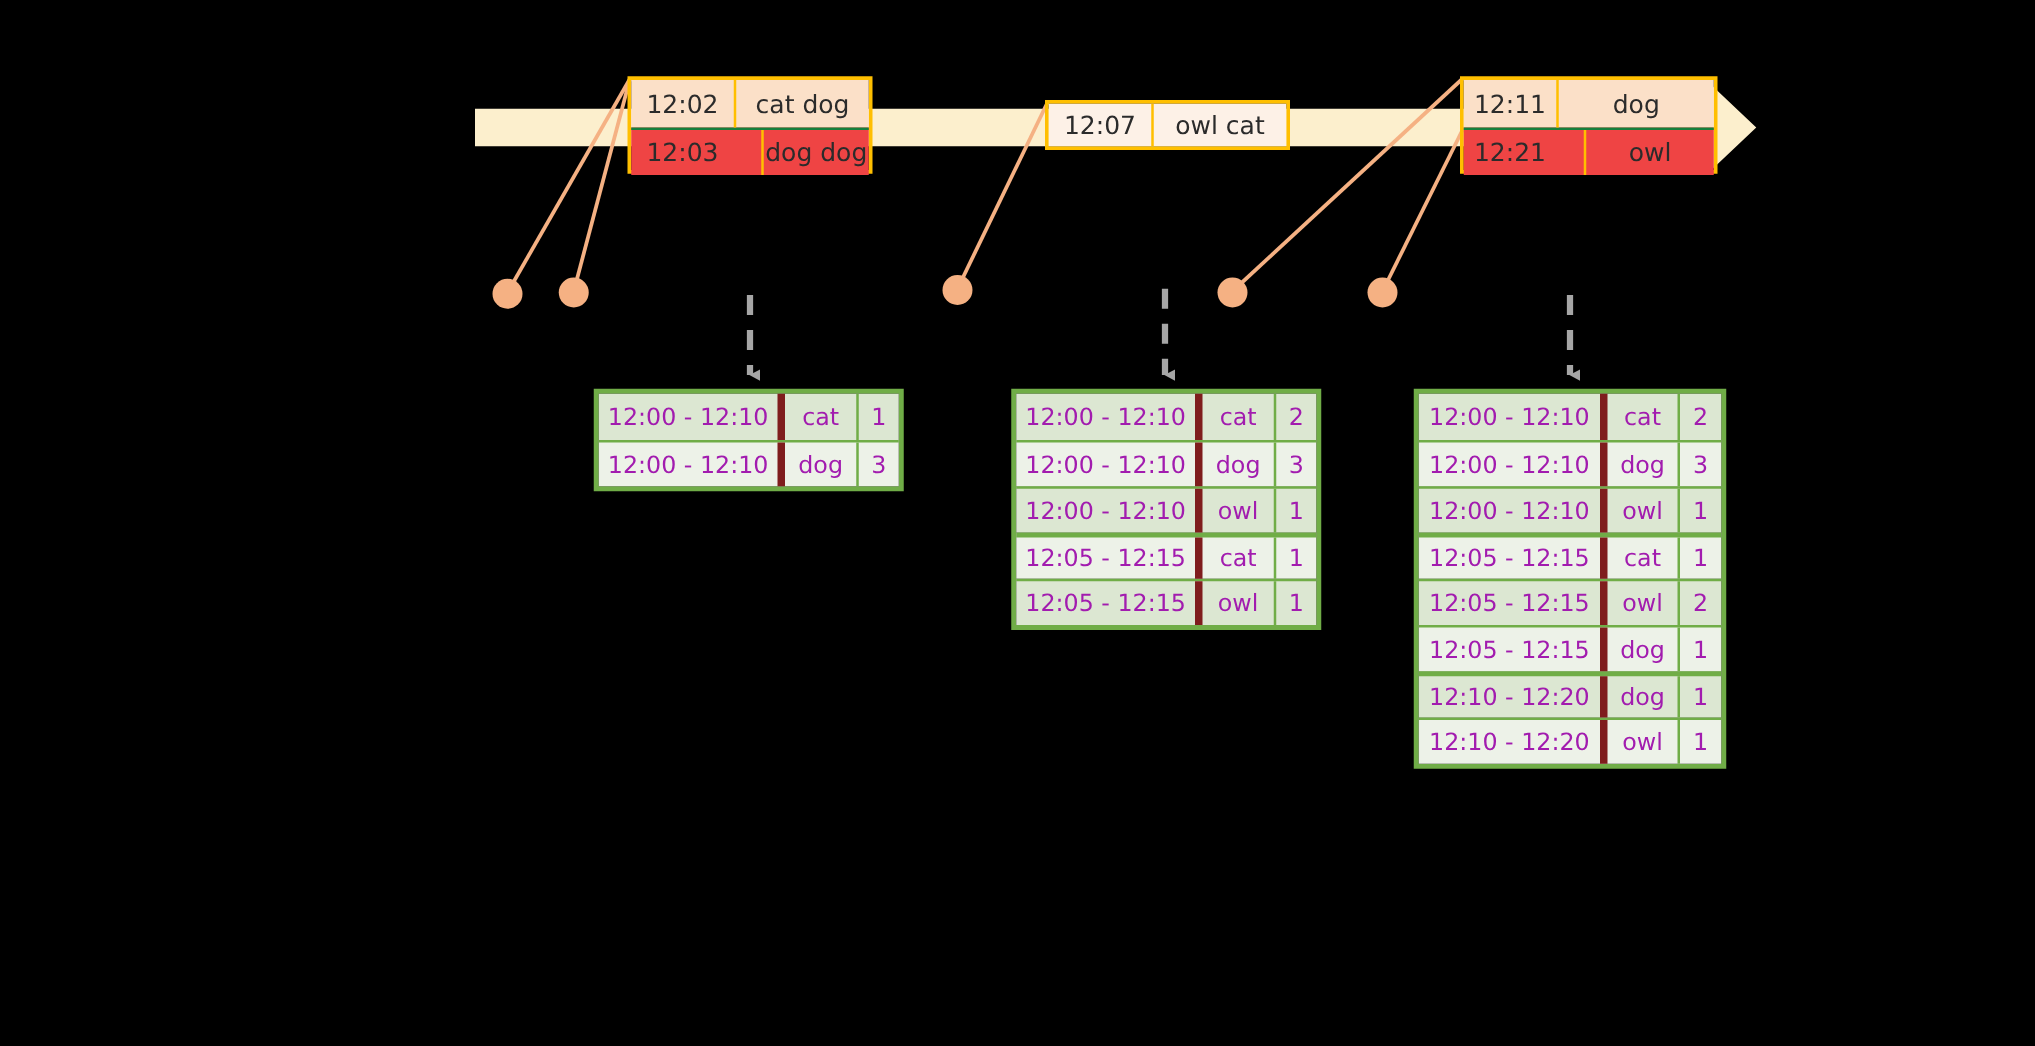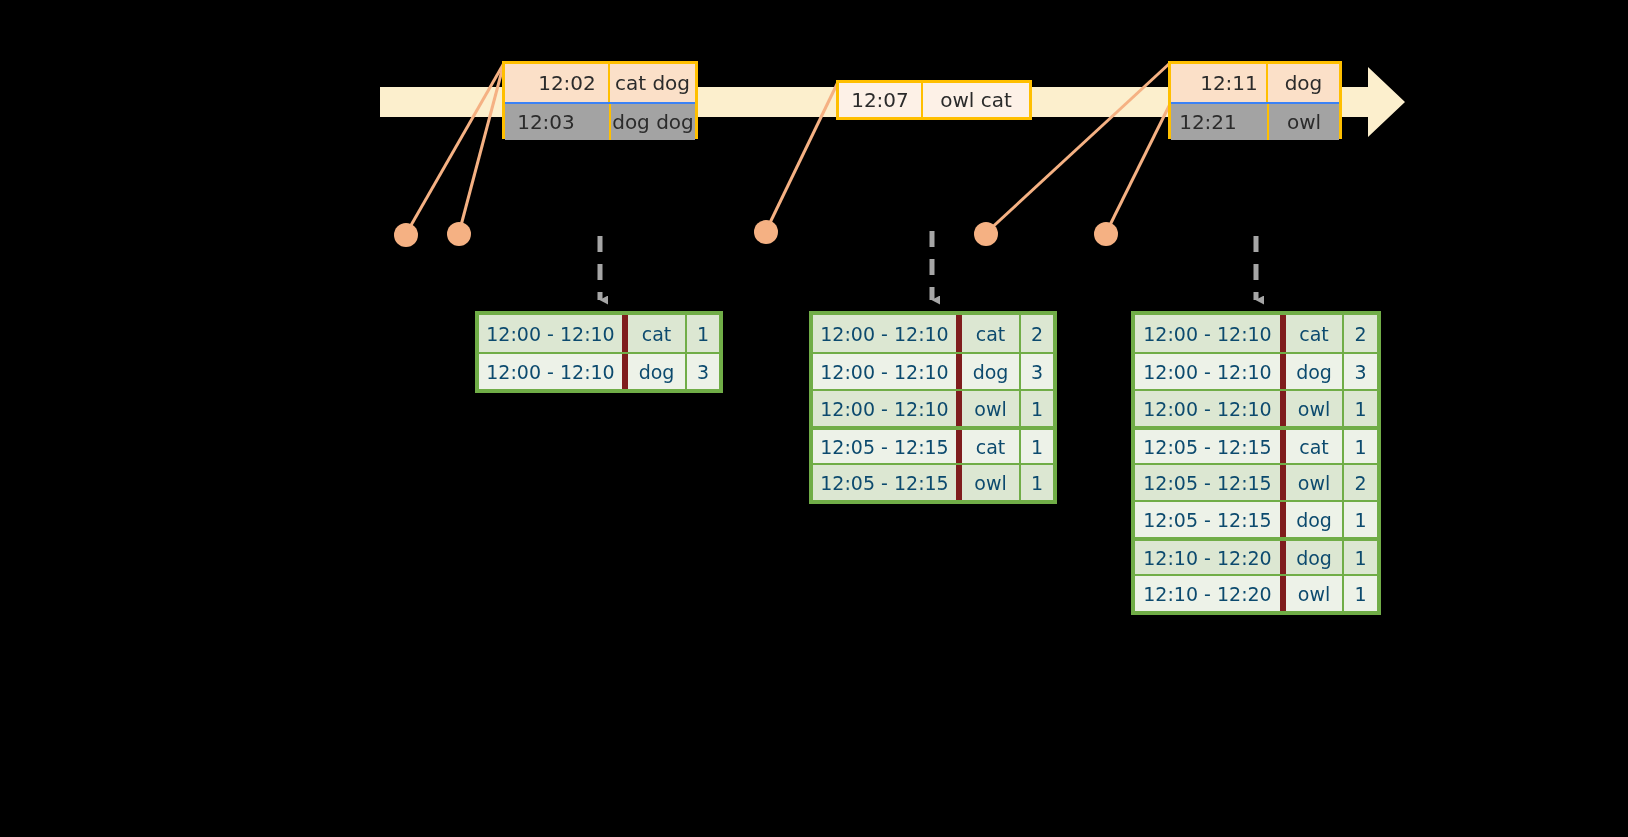--- a/index.html
+++ b/index.html
@@ -3,50 +3,50 @@
 <meta charset="utf-8">
 <style>
   html,body{margin:0;padding:0;background:#000;}
   #stage{position:relative;width:1628px;height:837px;background:#000;
          font-family:"DejaVu Sans","Liberation Sans",sans-serif;overflow:hidden;}
   #svg-layer{position:absolute;left:0;top:0;width:1628px;height:837px;}
 
   
   .evt-box{position:absolute;border:3px solid #FFBF00;box-sizing:border-box;}
   .evt-row{display:flex;height:38px;box-sizing:border-box;}
-  .evt-row.top{background:#FBE0C8;padding-left:21px;}
-  .evt-row.bot{background:#a3a3a3;border-top:2px solid #3b82f6;gap:22px;}
+  .evt-row.top{background:#FBE0C8;}
+  .evt-row.bot{background:#ef4444;border-top:2px solid #15803d;gap:22px;}
   .evt-row.single{background:#FDF1E7;}
   .evt-time{display:flex;align-items:center;justify-content:center;
             font-size:20px;color:#2b2b2b;box-sizing:border-box;}
   .evt-val{display:flex;align-items:center;justify-content:center;
            font-size:20px;color:#2b2b2b;border-left:2px solid #FFBF00;
            box-sizing:border-box;flex:1;}
 
   
   #evt-a{left:502px;top:61px;width:196px;height:78px;}
   #evt-a .evt-time{width:82px;}
   
   #evt-b{left:836px;top:80px;width:196px;height:40px;}
   #evt-b .evt-row{height:34px;}
   #evt-b .evt-time{width:82px;}
   #evt-b .evt-row.single{background:#FDF1E7;}
   
-  #evt-c{left:1168px;top:61px;width:174px;height:78px;}
+  #evt-c{left:1168px;top:61px;width:206px;height:78px;}
   #evt-c .evt-time{width:74px;}
 
   
   .gtable{position:absolute;border:4px solid #70AD47;box-sizing:border-box;}
   .grow{display:flex;height:37px;box-sizing:border-box;}
   .grow.shade{background:#DCE7D2;}
   .grow.plain{background:#EDF2E8;}
   .grow.grp{border-top:4px solid #70AD47;}
   .grow.sep{border-top:2px solid #70AD47;}
   .gcell{display:flex;align-items:center;justify-content:center;
-         font-size:19px;color:#0c4a6e;box-sizing:border-box;}
+         font-size:19px;color:#a21caf;box-sizing:border-box;}
   .gcell.win{}
   .gcell.key{border-left:6px solid #7f1d1d;}
   .gcell.cnt{border-left:2px solid #70AD47;}
 
   #tbl-1{left:475px;top:311px;width:248px;}
   #tbl-1 .gcell.win{width:143px;}
   #tbl-1 .gcell.key{width:63px;}
   #tbl-1 .gcell.cnt{flex:1;}
 
   #tbl-2{left:809px;top:311px;width:248px;}

